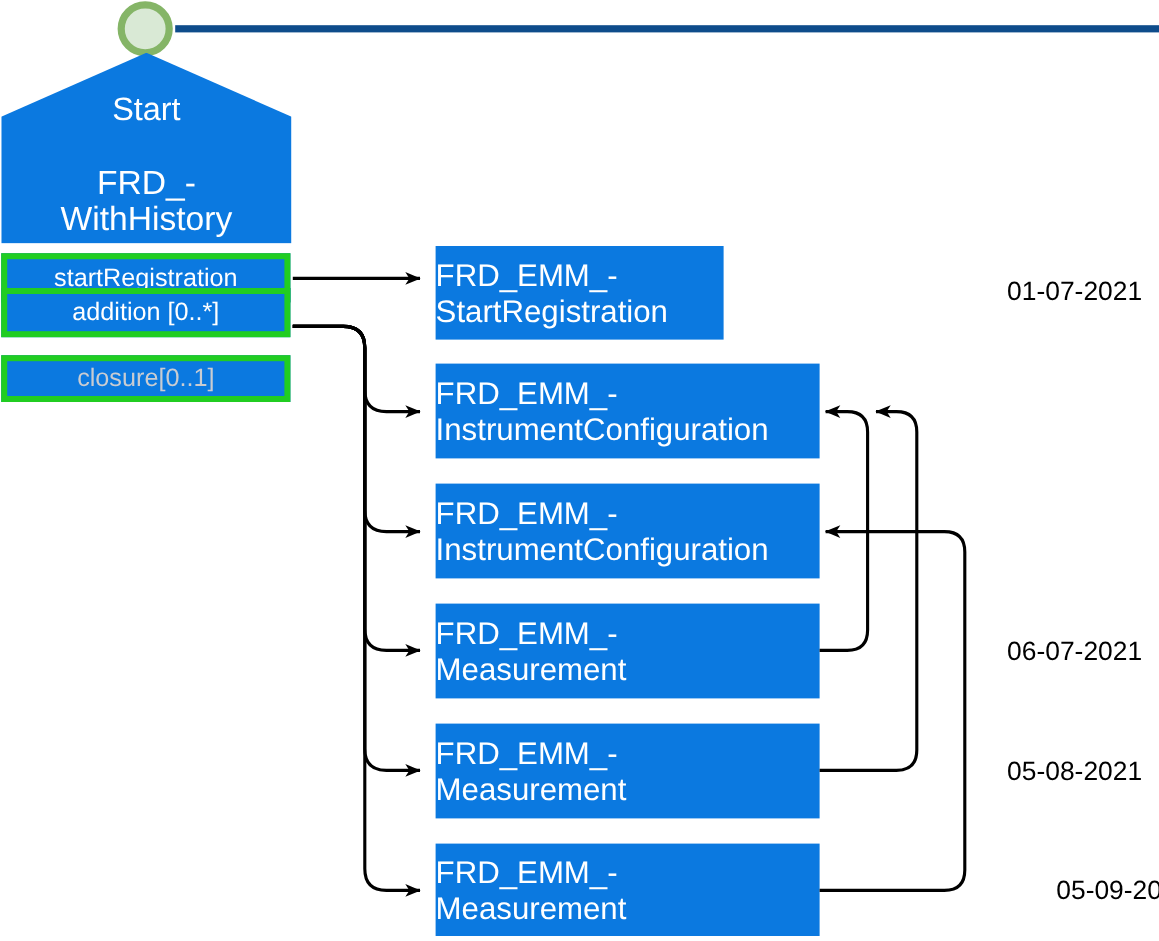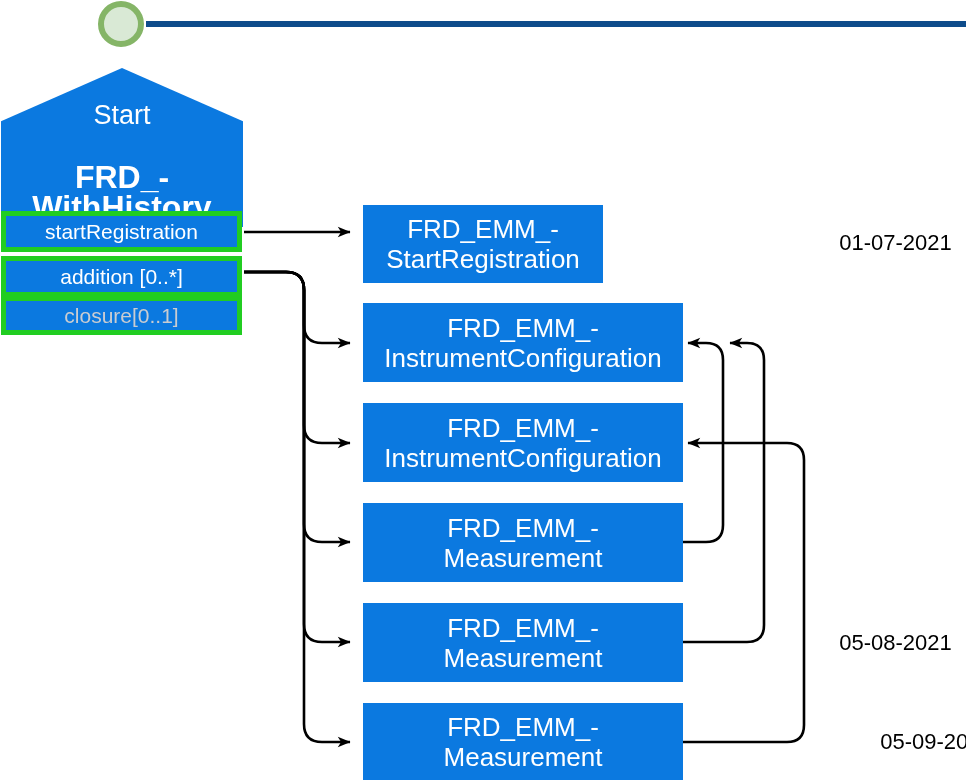--- a/index.html
+++ b/index.html
@@ -15,48 +15,48 @@
     position:absolute;left:146px;top:21px;width:820px;height:6px;
     background:#0e4c8b;
   }
   .start-circle{
     position:absolute;left:98px;top:1px;width:46px;height:46px;
     box-sizing:border-box;border:6px solid #85b567;background:#d9e9d5;
     border-radius:50%;
   }
   
   .pentagon{
-    position:absolute;left:1px;top:68px;width:242px;height:159px;
+    position:absolute;left:1px;top:44px;width:242px;height:159px;
     background:#0b79e0;
     clip-path:polygon(0 33.5%, 50% 0, 100% 33.5%, 100% 100%, 0 100%);
     color:#ffffff;text-align:center;
   }
   .pentagon .start-label{
     position:absolute;top:33px;left:0;width:100%;
     font-size:27px;line-height:29px;
   }
   .pentagon .type-label{
     position:absolute;bottom:5px;left:0;width:100%;
-    font-size:32px;line-height:30px;font-weight:bold;
+    font-size:28px;line-height:30px;
   }
   
   .op-row{
     position:absolute;left:1px;width:241px;height:41px;
     box-sizing:border-box;border:5px solid #21cd21;background:#0b79e0;
     color:#ffffff;display:flex;align-items:center;justify-content:center;
     font-size:21px;
   }
   .op-row.row-1{top:211px;}
-  .op-row.row-2{top:256px;}
+  .op-row.row-2{top:240px;}
   .op-row.row-3{top:296px;height:39px;color:#c9ccd1;text-align:center;}
   
   .event-box{
     position:absolute;left:363px;width:320px;height:79px;
     background:#0b79e0;color:#ffffff;
-    display:flex;flex-direction:column;align-items:center;justify-content:center;
+    display:flex;flex-direction:column;align-items:flex-start;justify-content:center;
     font-size:26px;line-height:30px;text-align:center;
   }
   .event-box.b1{top:205px;width:240px;height:78px;}
   .event-box.b2{top:303px;}
   .event-box.b3{top:403px;}
   .event-box.b4{top:503px;}
   .event-box.b5{top:603px;}
   .event-box.b6{top:703px;height:77px;}
   
   .date-label{
@@ -115,20 +115,21 @@
   <div class="event-box b5">
     <div>FRD_EMM_-</div>
     <div>Measurement</div>
   </div>
   <div class="event-box b6">
     <div>FRD_EMM_-</div>
     <div>Measurement</div>
   </div>
 
   <div class="date-label d1">01-07-2021</div>
+  <div class="date-label d2">06-07-2021</div>
   <div class="date-label d3">05-08-2021</div>
   <div class="date-label d4">05-09-2021</div>
 
   <svg class="connectors" width="966" height="784" viewBox="0 0 966 784">
     <defs>
       <marker id="arrow" markerUnits="userSpaceOnUse" markerWidth="14" markerHeight="12" viewBox="0 0 12 10" refX="11" refY="5" orient="auto">
         <path d="M0.5,0.5 L11.5,5 L0.5,9.5 L3.4,5 Z" fill="#000000"></path>
       </marker>
     </defs>
     <g fill="none" stroke="#000000" stroke-width="2.6">

